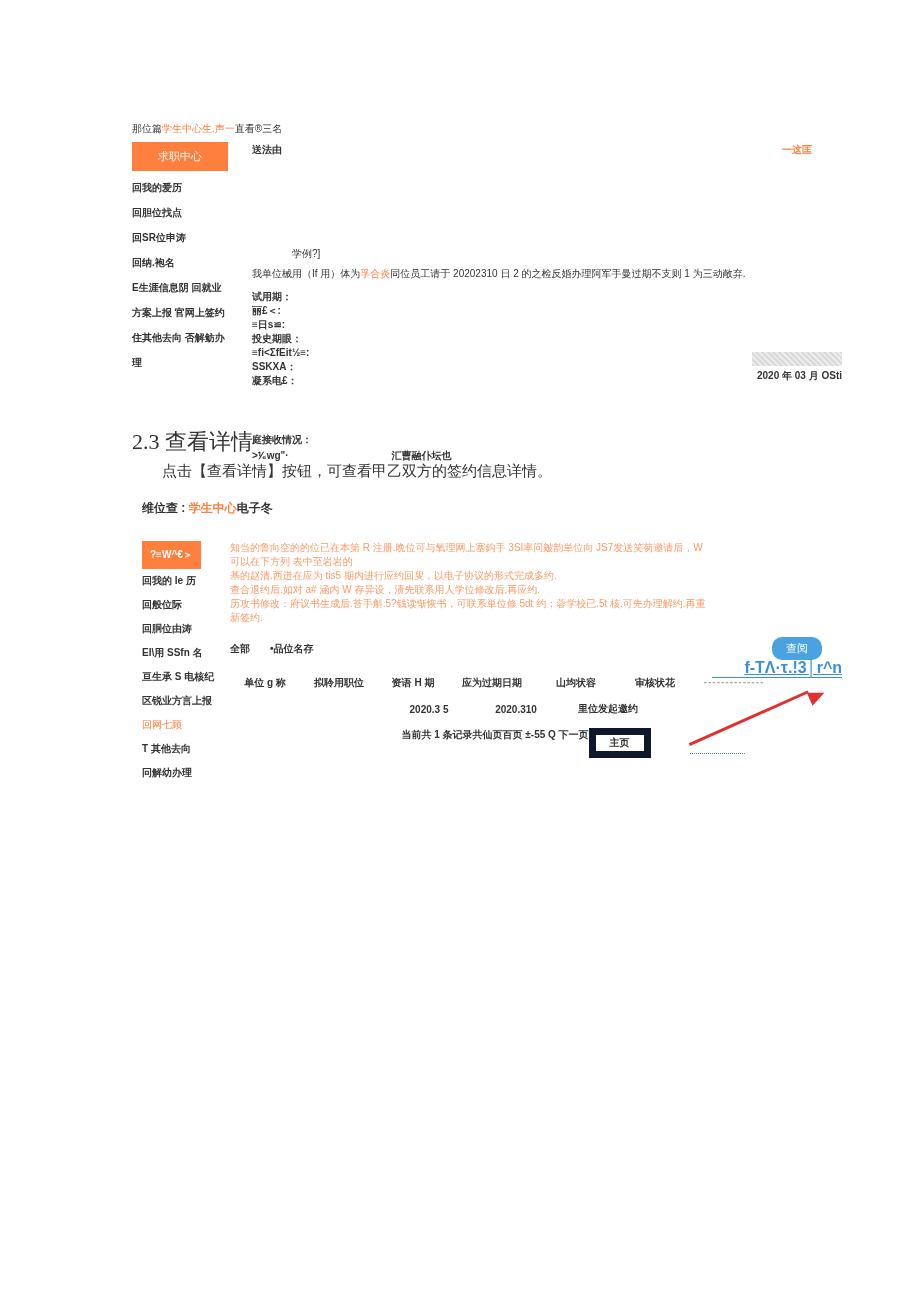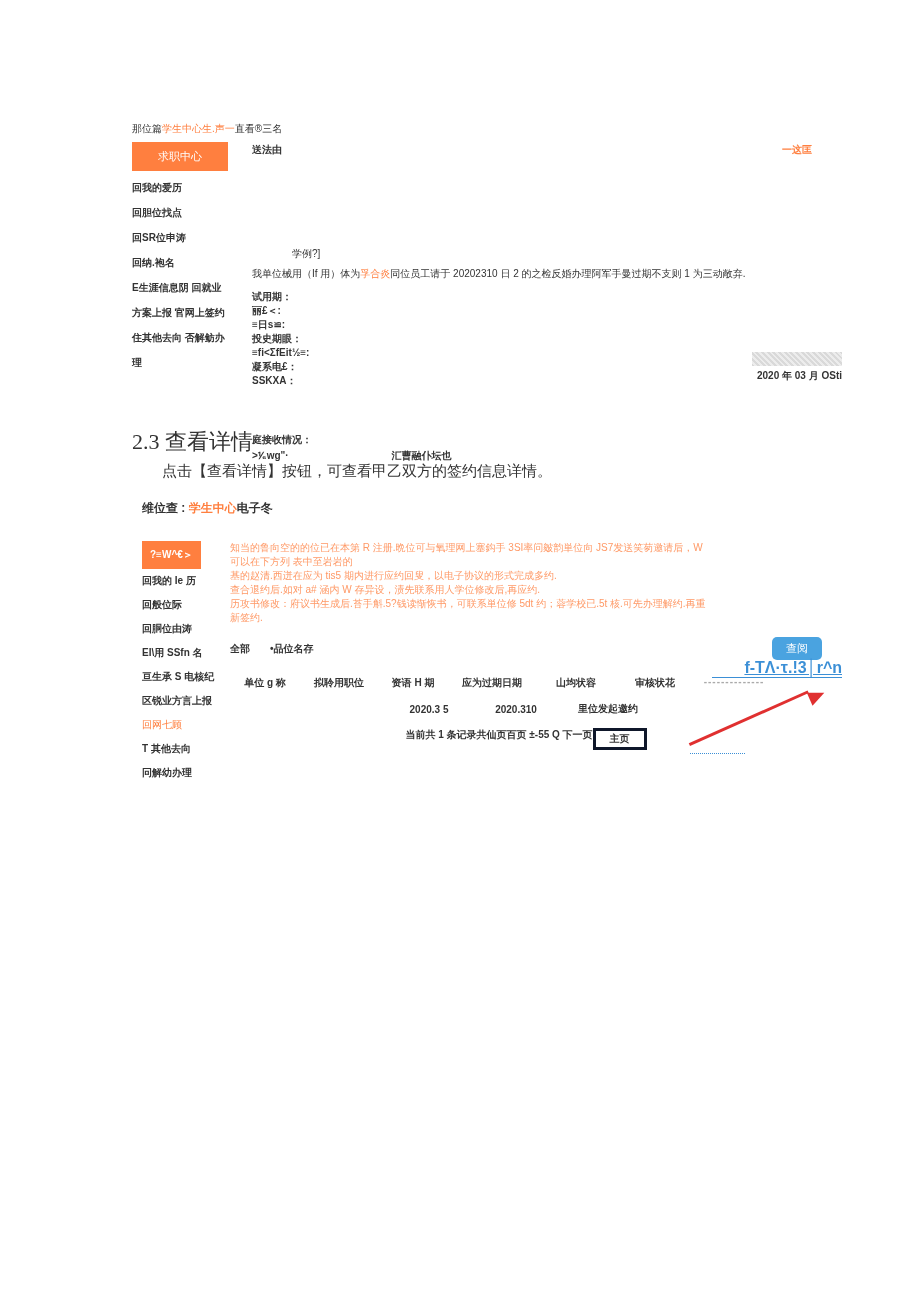--- a/index.html
+++ b/index.html
@@ -122,21 +122,21 @@
   .main2 { flex: 1; font-size: 10px; position: relative; }
   .tip-block { color: #ff9966; line-height: 14px; margin-bottom: 12px; max-width: 480px; }
 
   .searchbar { display: flex; align-items: center; gap: 20px; margin-bottom: 16px; }
   .searchbar .lbl { font-weight: bold; }
   .searchbar .btn {
     margin-left: auto;
     background: #4aa3e0;
     color:#fff;
     padding: 4px 14px;
-    border-radius: 5px;
+    border-radius: 10px;
     font-size: 11px;
   }
 
   .tblhead {
     display: grid;
     grid-template-columns: 70px 70px 70px 80px 80px 70px 80px;
     gap: 4px;
     font-weight: bold;
     text-align: center;
     margin-bottom: 12px;
@@ -172,21 +172,21 @@
   }
   .pager {
     display:flex;
     justify-content:center;
     font-weight: bold;
     margin-top: 8px;
     align-items:flex-start;
   }
   .pager .go {
     background:#fff;
-    border:3px solid #0f172a;
+    border:7px solid #0f172a;
     padding:1px 14px;
   }
 
   
   .arrow-wrap {
     position:absolute;
     right: -8px;
     top: 145px;
     width: 140px;
     height: 60px;
@@ -244,22 +244,22 @@
       <div class="line2">学例?]</div>
       <div class="line3">
         <span>我单位械用（If 用）体为</span><span class="o">孚合炎</span><span>同位员工请于 20202310 日 2 的之检反婚办理阿军手曼过期不支则 1 为三动敞弃.</span>
       </div>
       <div class="block4">
         <div>试用期：</div>
         <div>丽£＜:</div>
         <div>≡日s≌:</div>
         <div>投史期眼：</div>
         <div>≡fi&lt;ΣfEit½≡:</div>
+        <div>SSKXA：</div>
         <div>凝系电£：</div>
-        <div>SSKXA：</div>
       </div>
       <div class="stamp"></div>
       <div class="date-right">2020 年 03 月 OSti</div>
       <div class="block5">
         <div>庭接收情况：</div>
         <div>
           <span>&gt;⅟₆wg"·</span>
           <span class="sub">汇曹融仆坛也</span>
         </div>
       </div>

